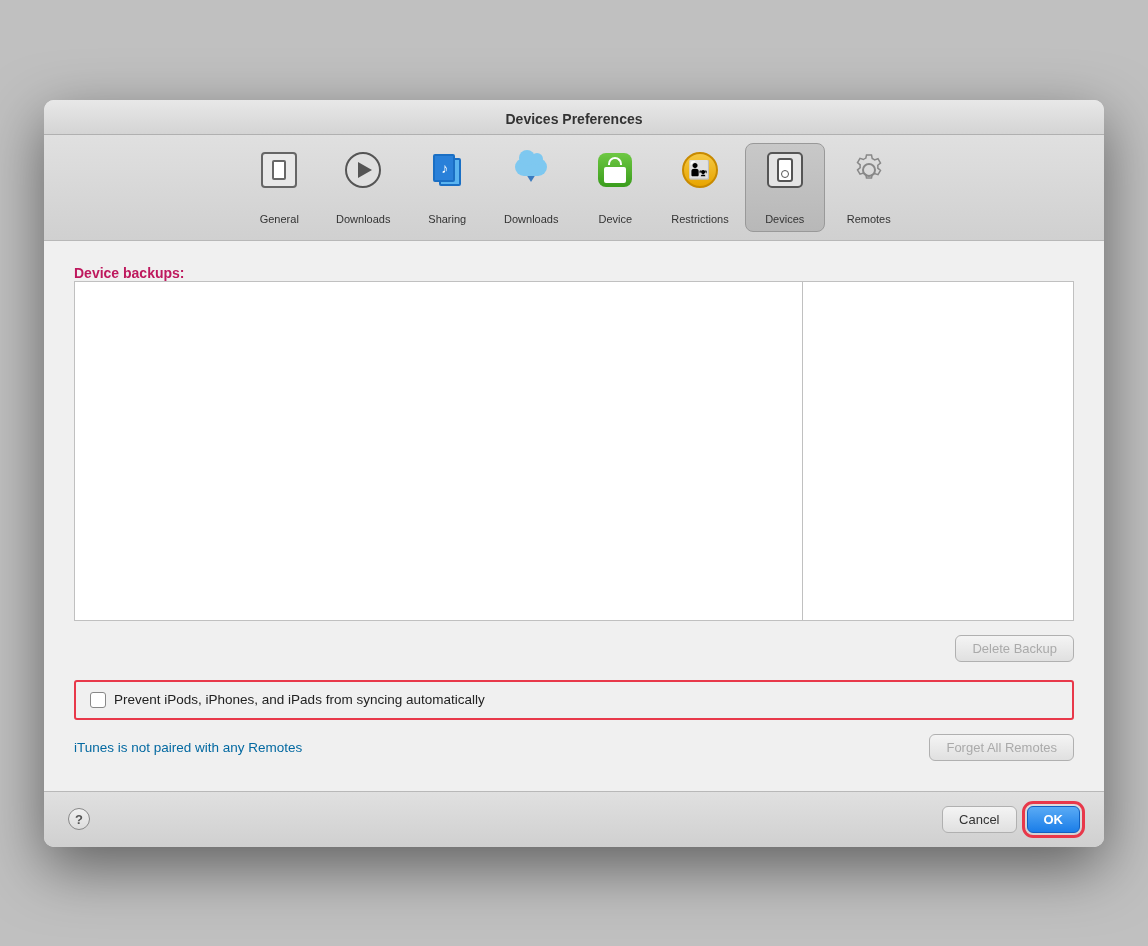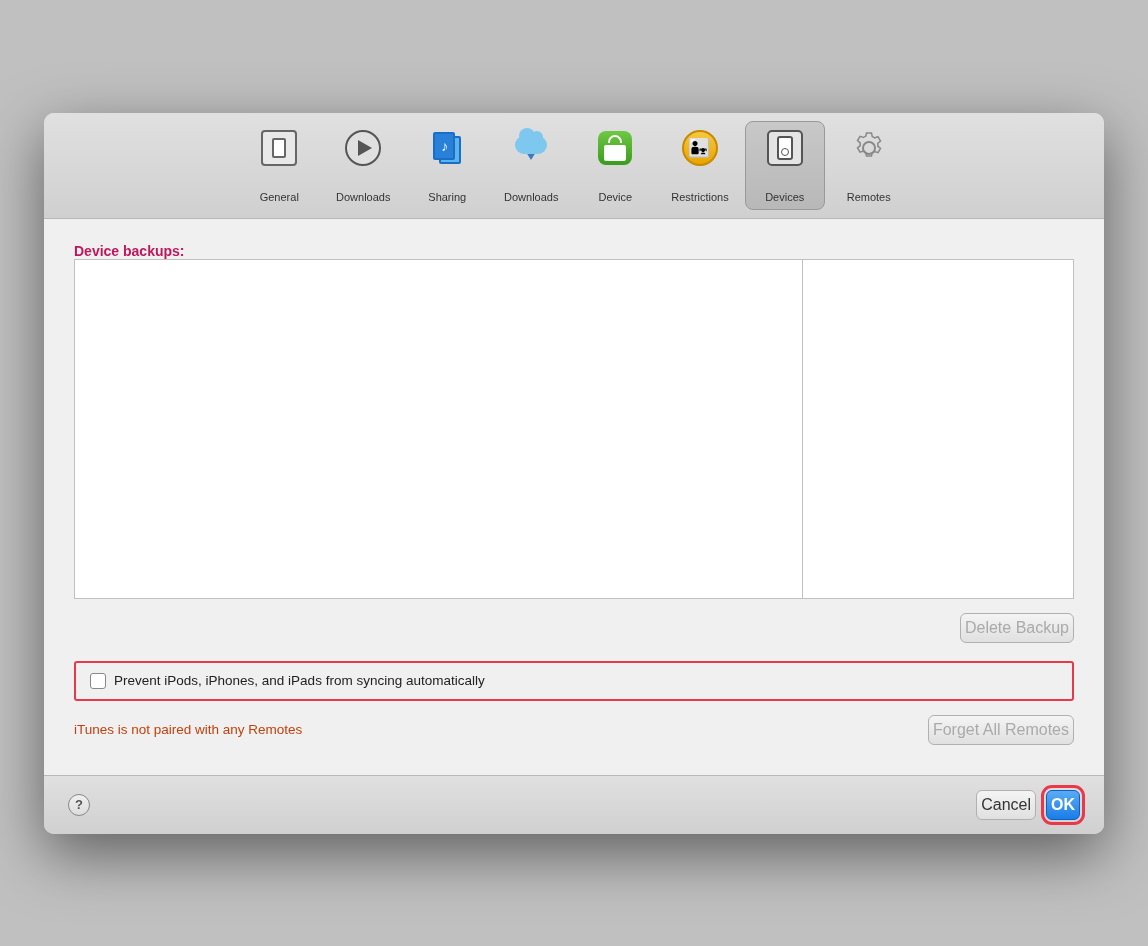--- a/index.html
+++ b/index.html
@@ -249,23 +249,23 @@
       width: 270px;
     }
 
     .delete-backup-row {
       display: flex;
       justify-content: flex-end;
       margin-bottom: 18px;
     }
 
     .btn {
-      padding: 5px 4px;
+      padding: 5px 16px;
       border-radius: 6px;
-      font-size: 16px;
+      font-size: 13px;
       cursor: pointer;
       border: 1px solid #b0b0b0;
       background: linear-gradient(to bottom, #f4f4f4, #e0e0e0);
       color: #333;
     }
 
     .btn:disabled, .btn.disabled {
       color: #aaa;
       cursor: default;
     }
@@ -306,21 +306,21 @@
 
     .remotes-row {
       display: flex;
       align-items: center;
       justify-content: space-between;
       margin-bottom: 6px;
     }
 
     .remotes-text {
       font-size: 13.5px;
-      color: #c2410c;
+      color: #0369a1;
     }
 
     .footer {
       background: linear-gradient(to bottom, #e0e0e0, #d0d0d0);
       border-top: 1px solid #b8b8b8;
       padding: 14px 24px;
       display: flex;
       align-items: center;
       justify-content: space-between;
     }
@@ -345,20 +345,23 @@
     
     .gear-svg {
       width: 36px; height: 36px;
     }
   </style>
 </head>
 <body>
 
 <div class="window">
 
+  <div class="title-bar">
+    <span class="title-bar-title">Devices Preferences</span>
+  </div>
 
   <div class="toolbar">
 
     <div class="toolbar-item">
       <div class="icon-wrap">
         <div class="icon-general">
           <div class="icon-general-inner"></div>
         </div>
       </div>
       <span class="label">General</span>

